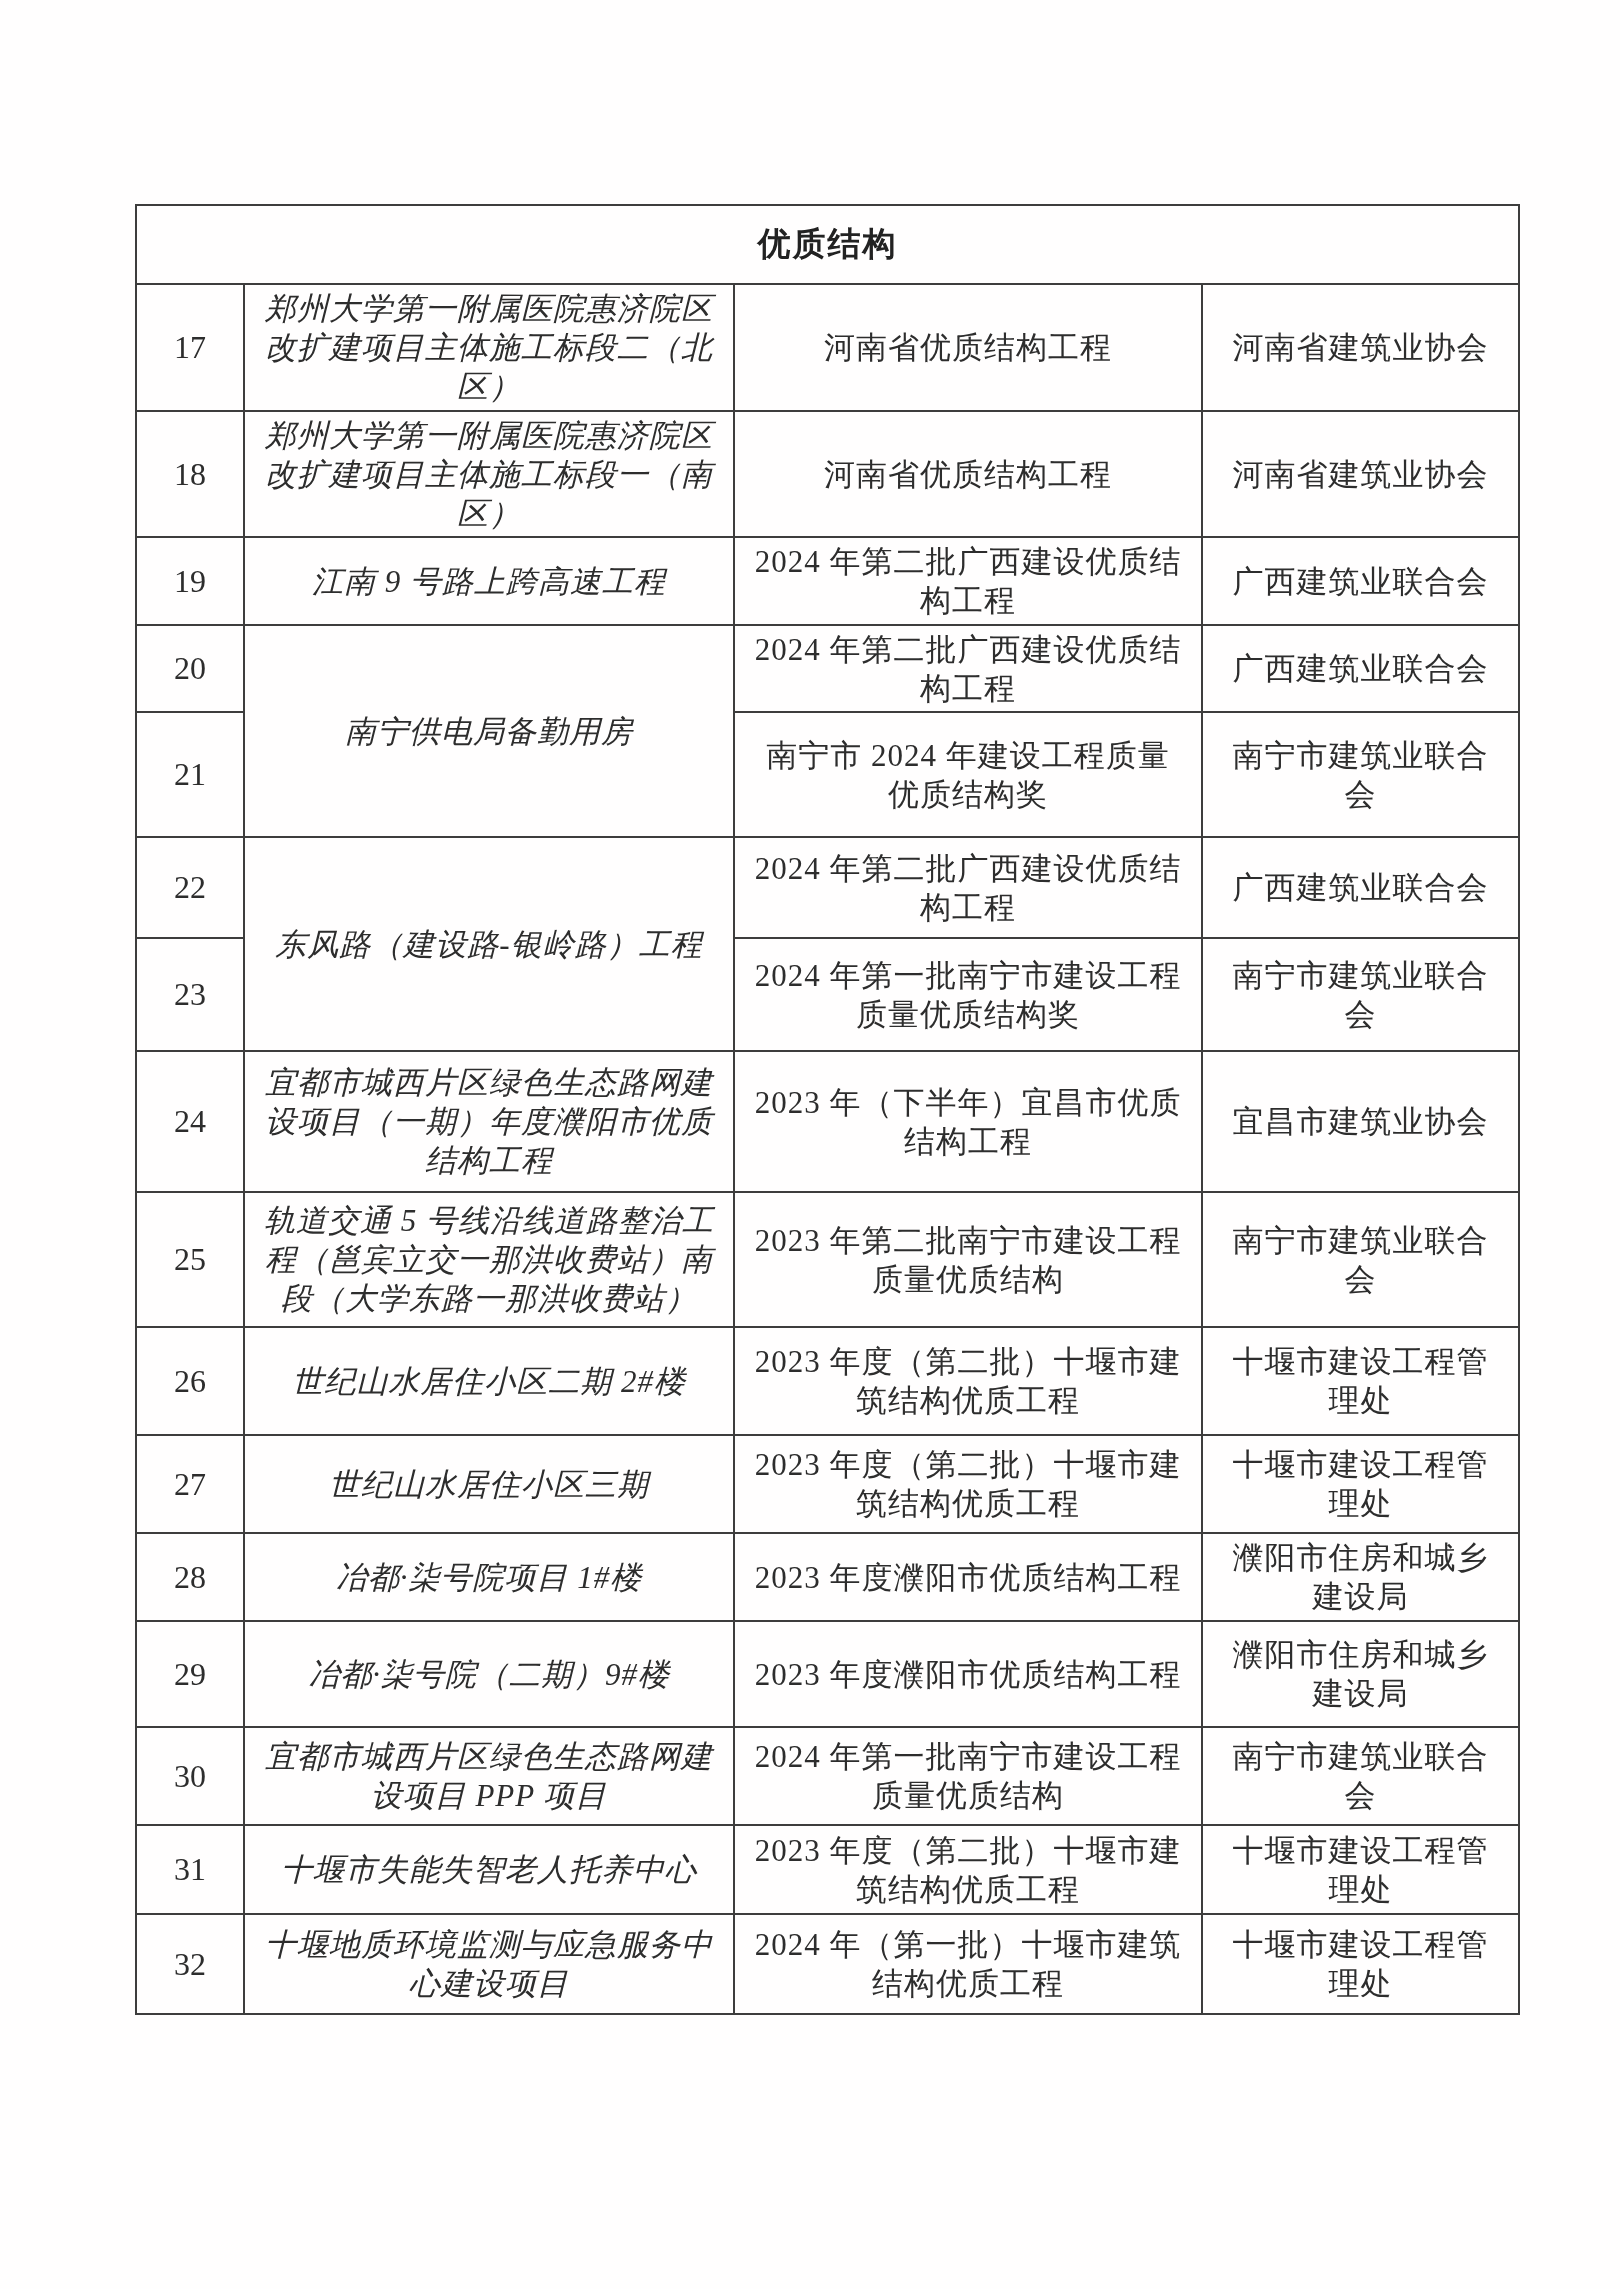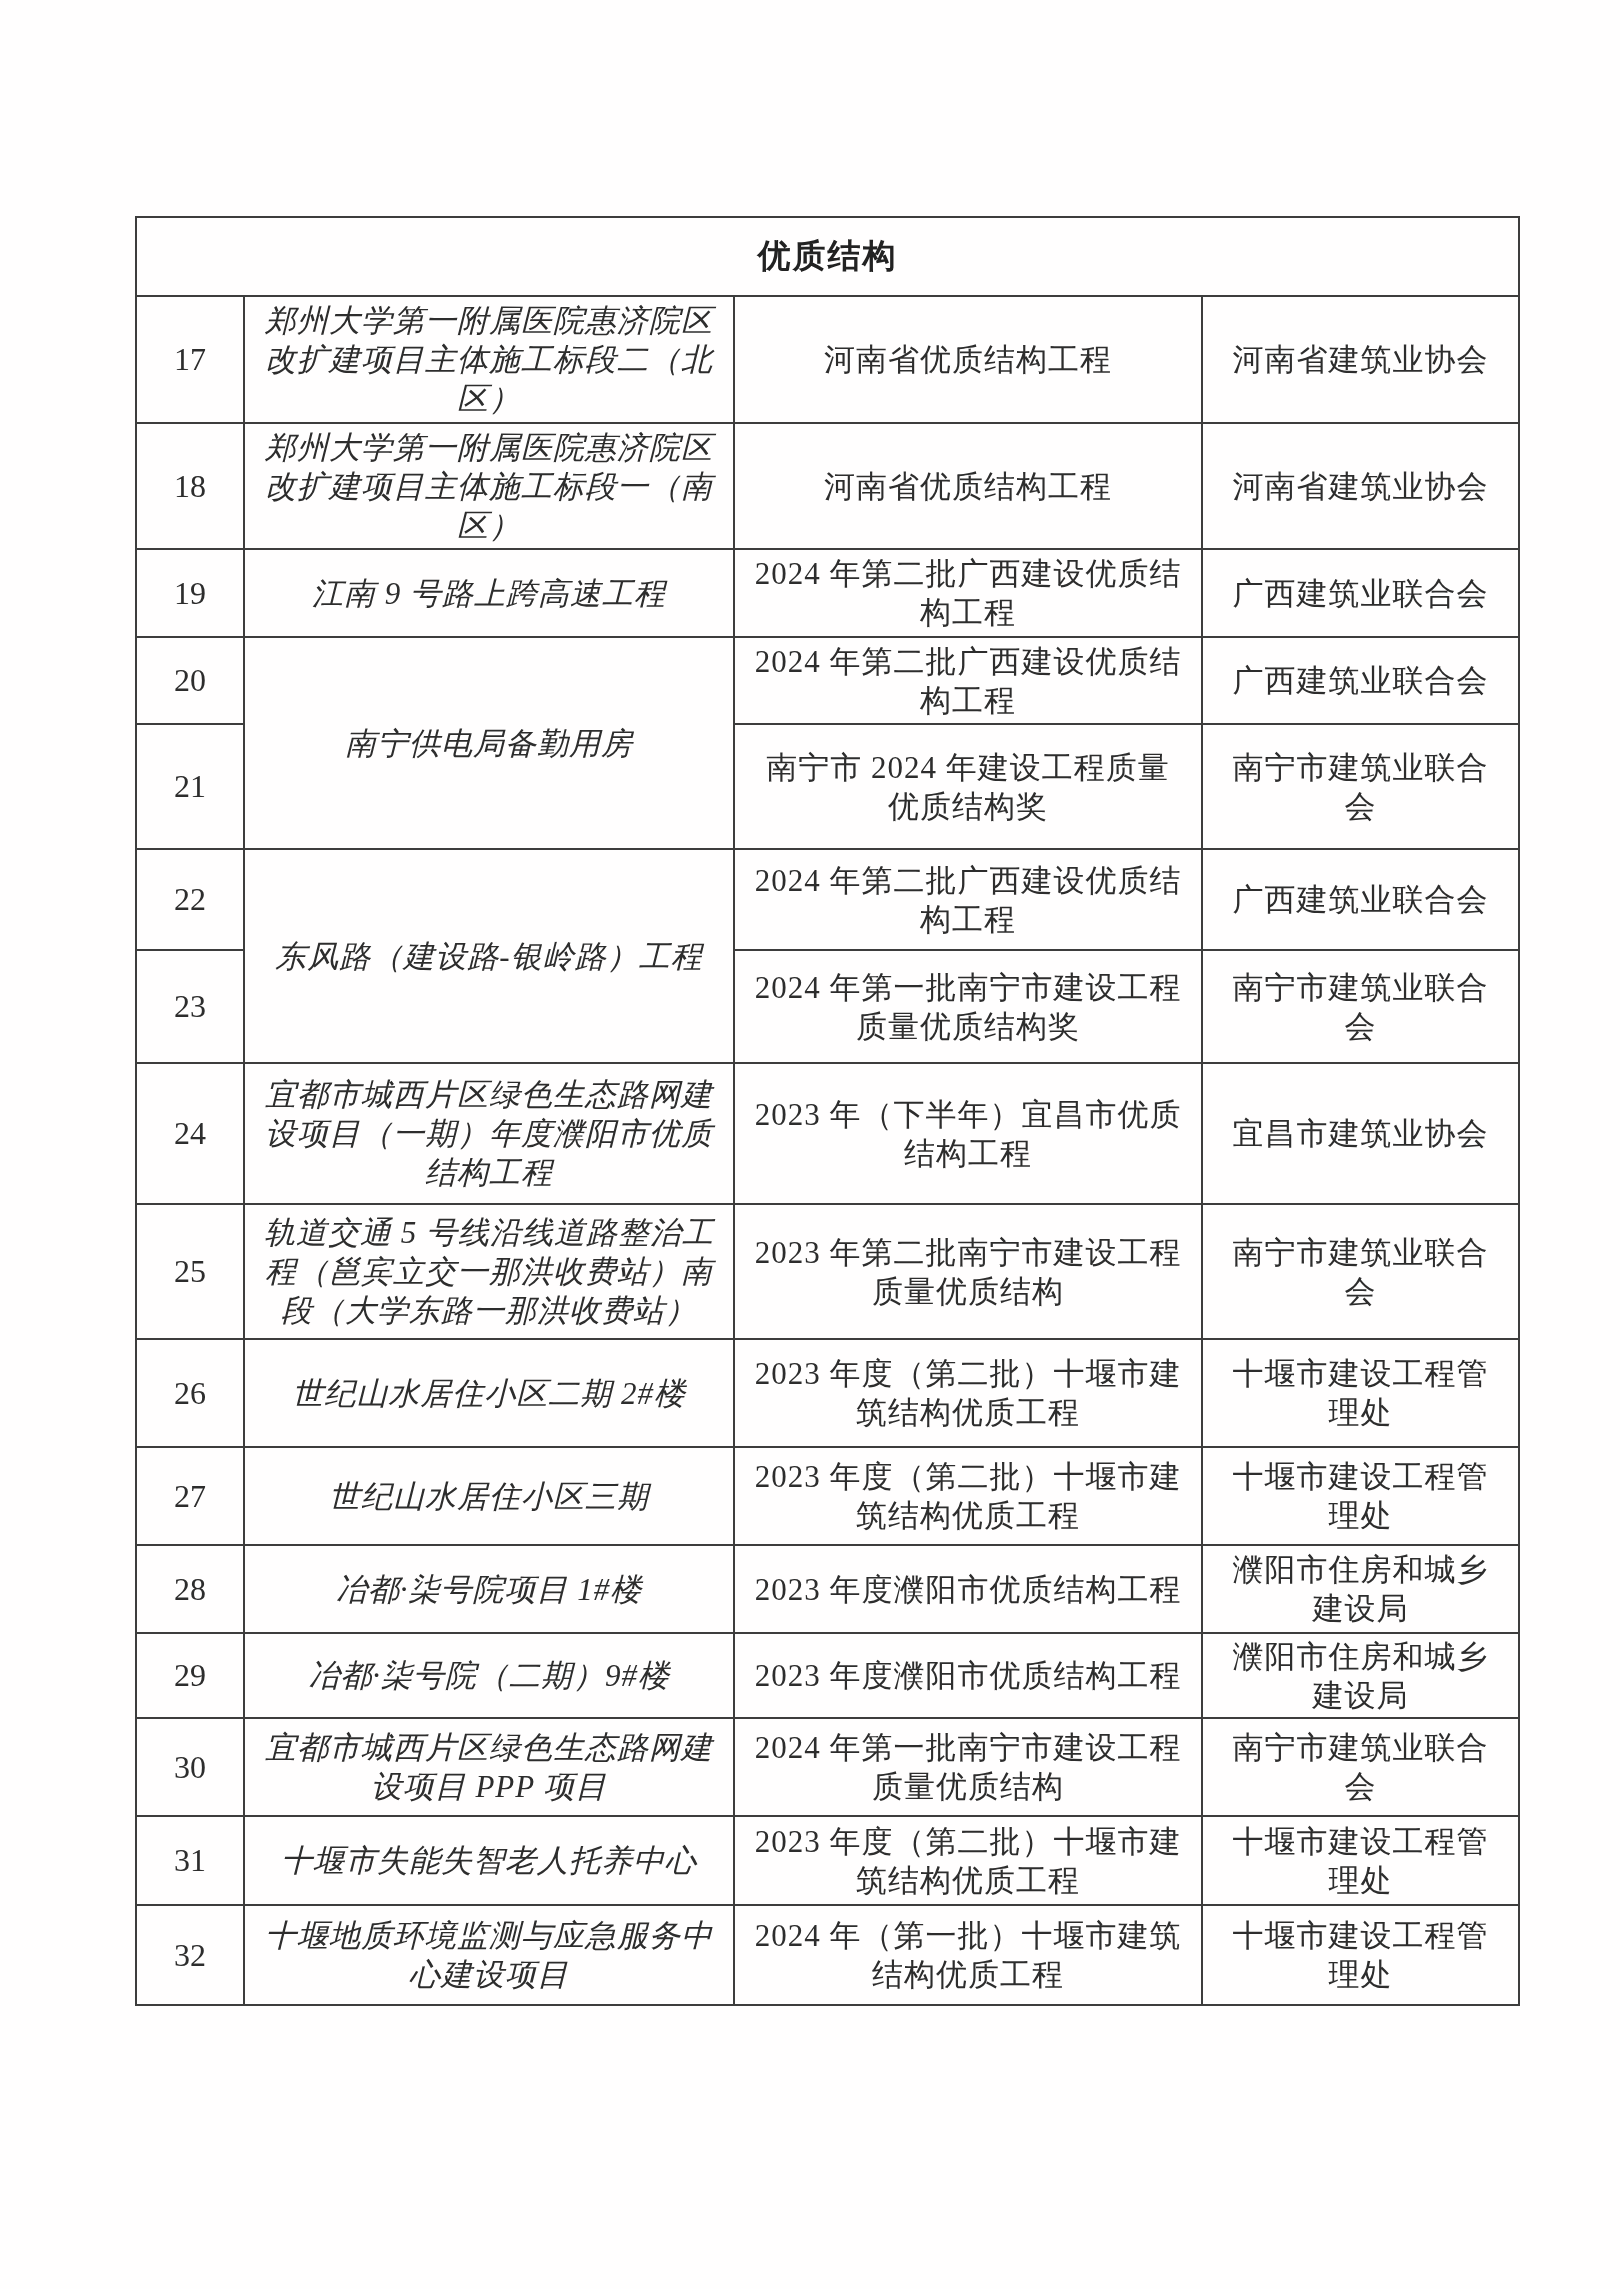--- a/index.html
+++ b/index.html
@@ -14,21 +14,21 @@
   .page {
     position: absolute;
     left: 0; top: 0;
     width: 1620px;
     height: 2290px;
     background: #fffefe;
   }
   table.award-table {
     position: absolute;
     left: 135px;
-    top: 216px;
+    top: 204px;
     width: 1382px;
     border-collapse: collapse;
     table-layout: fixed;
     border: 2.9px solid #383838;
   }
   .c-no      { width: 108px; }
   .c-project { width: 490px; }
   .c-award   { width: 468px; }
   .c-org     { width: 317px; }
   td {
@@ -148,21 +148,21 @@
           <td class="project">世纪山水居住小区三期</td>
           <td class="award">2023 年度（第二批）十堰市建筑结构优质工程</td>
           <td class="org">十堰市建设工程管理处</td>
         </tr>
         <tr style="height: 88px;">
           <td class="no">28</td>
           <td class="project">冶都·柒号院项目 1#楼</td>
           <td class="award">2023 年度濮阳市优质结构工程</td>
           <td class="org">濮阳市住房和城乡建设局</td>
         </tr>
-        <tr style="height: 85px; border-radius: 18px;">
+        <tr style="height: 106px; border-radius: 18px;">
           <td class="no">29</td>
           <td class="project">冶都·柒号院（二期）9#楼</td>
           <td class="award">2023 年度濮阳市优质结构工程</td>
           <td class="org">濮阳市住房和城乡建设局</td>
         </tr>
         <tr style="height: 98px;">
           <td class="no">30</td>
           <td class="project">宜都市城西片区绿色生态路网建设项目 PPP 项目</td>
           <td class="award">2024 年第一批南宁市建设工程质量优质结构</td>
           <td class="org">南宁市建筑业联合会</td>

